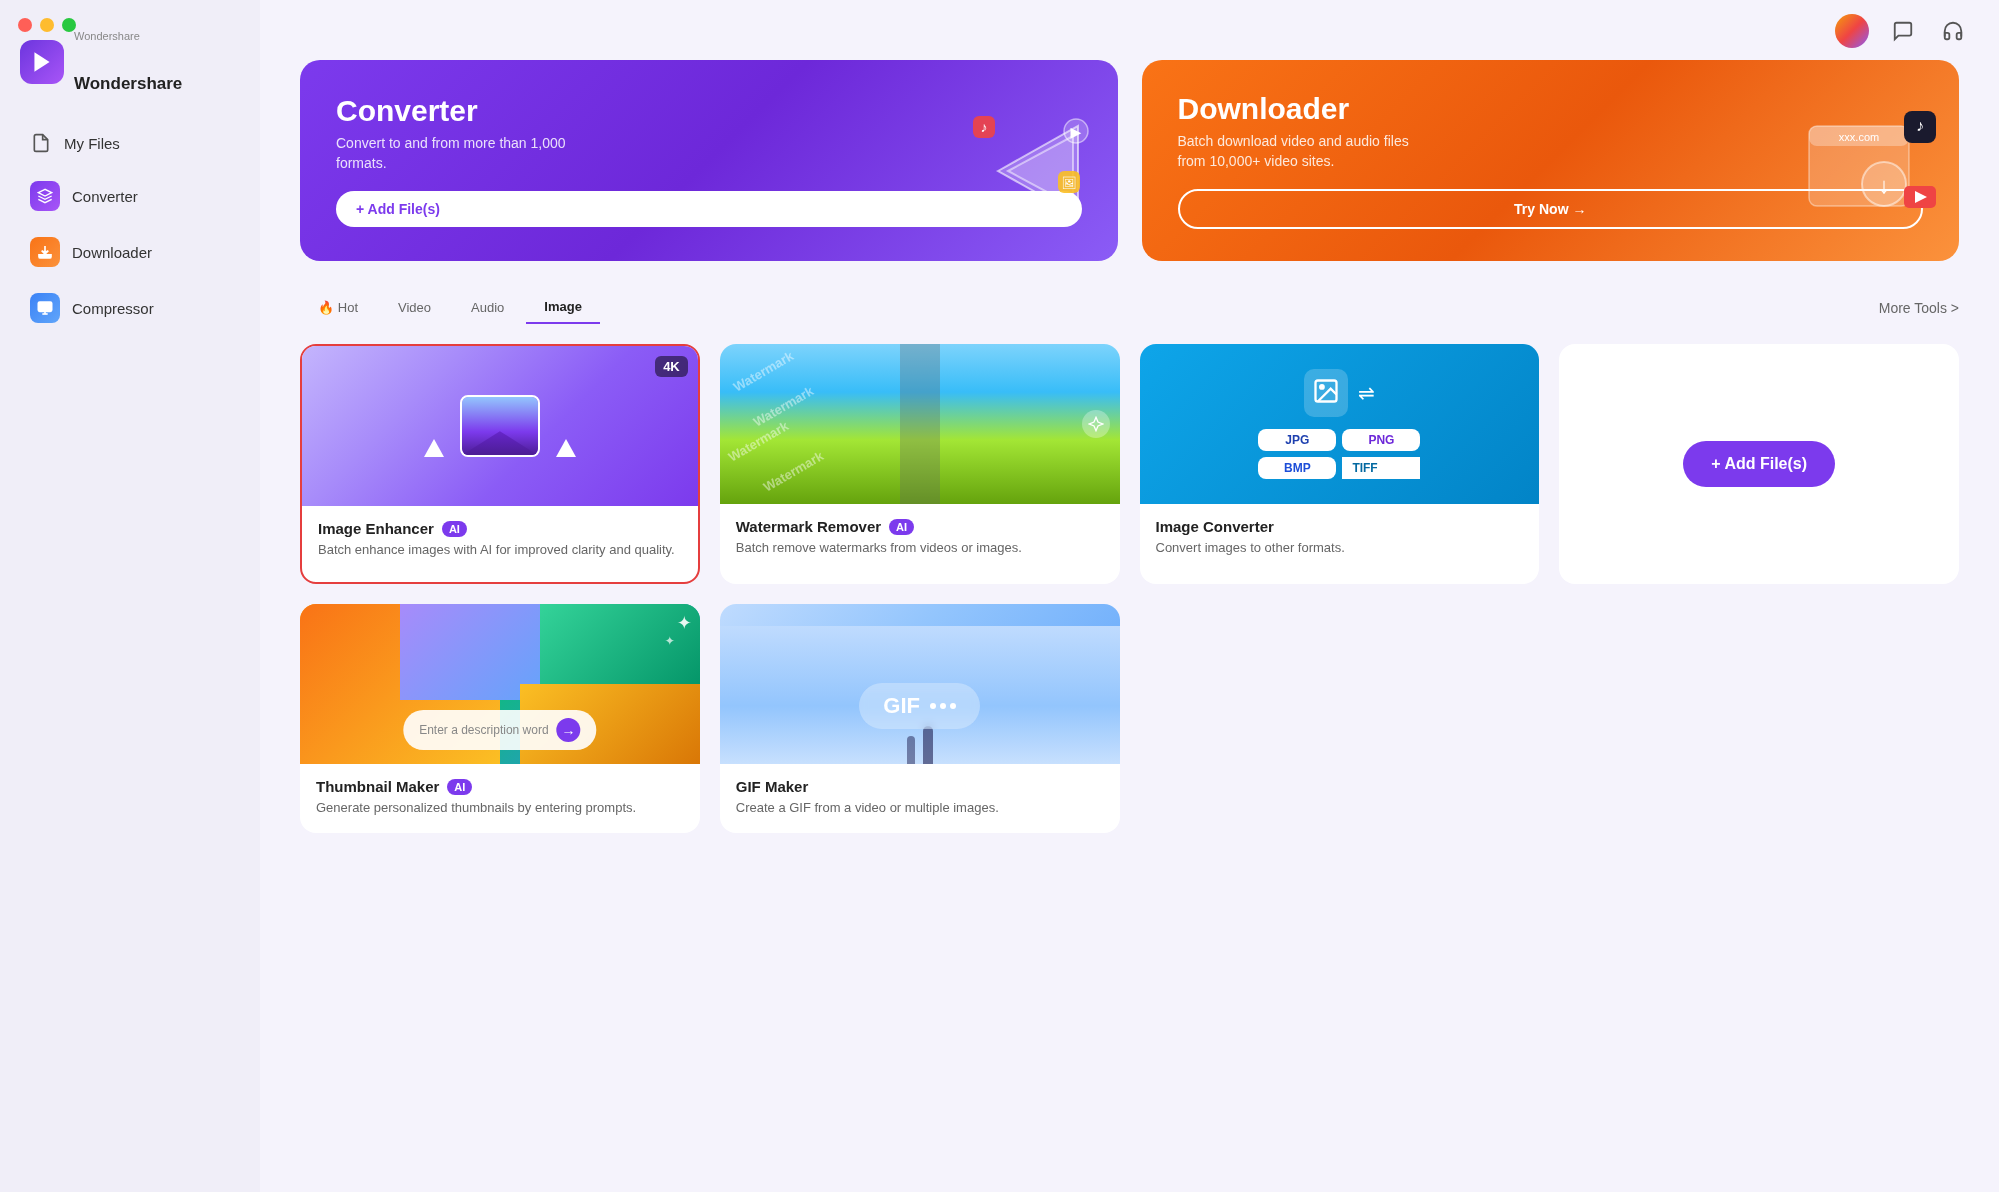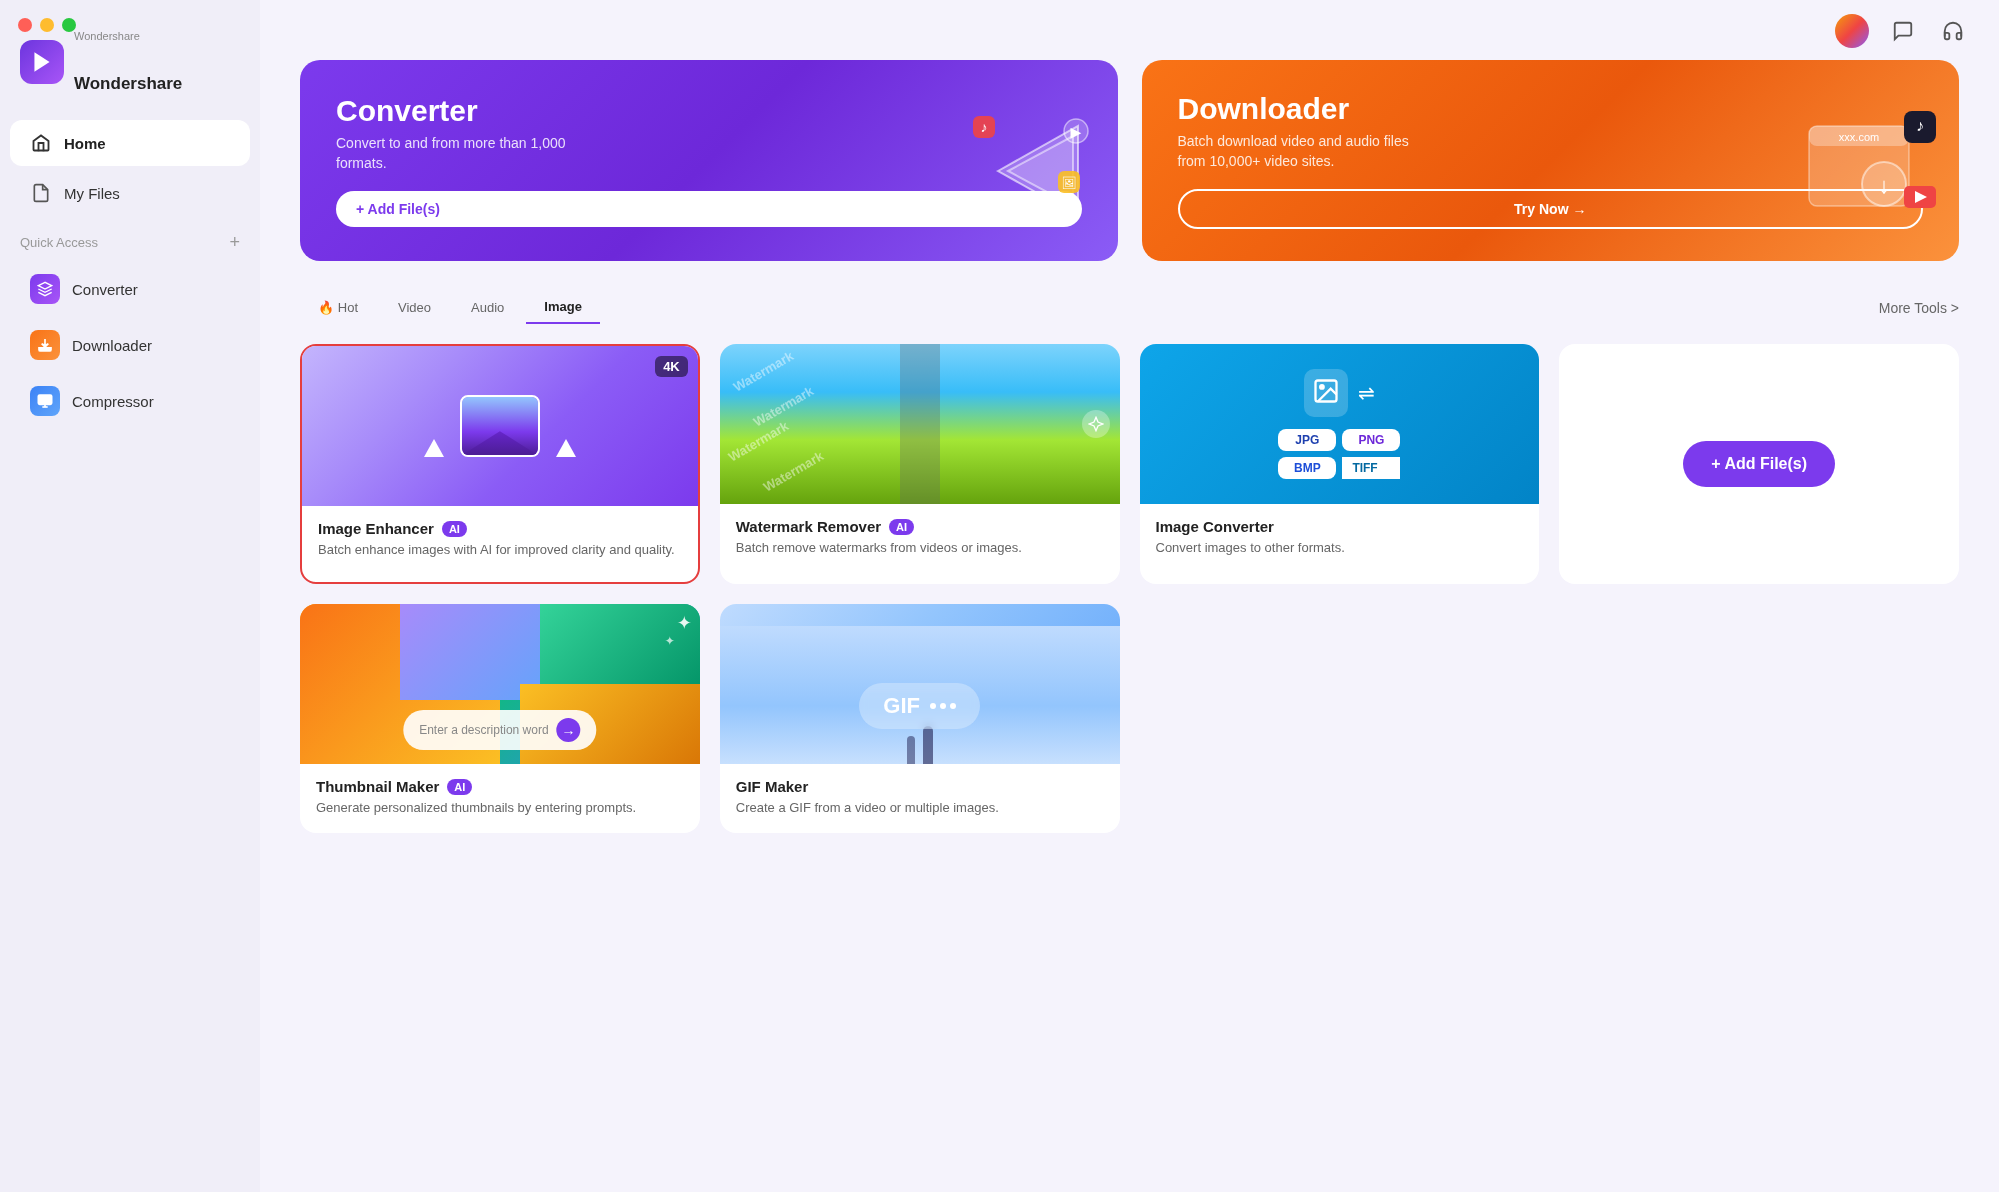--- a/index.html
+++ b/index.html
@@ -120,43 +120,30 @@
       <svg viewBox="0 0 24 24">
           <path d="M5 3l14 9-14 9V3z"></path>
         </svg>
     </div>
     <div class="logo-text">
       <span class="logo-brand">Wondershare</span>
       <span class="logo-name">Wondershare</span>
     </div>
   </div>
 
-  <div class="nav-item active">
-    <div class="nav-icon">
-      <svg width="20" height="20" viewBox="0 0 24 24" fill="none" stroke="#333" stroke-width="2.2">
-          <path d="M3 9.5L12 3l9 6.5V20a1 1 0 0 1-1 1H4a1 1 0 0 1-1-1z"></path>
-          <polyline points="9,22 9,12 15,12 15,22"></polyline>
-        </svg>
-    </div>
-    <span>Home</span>
-  </div>
   <div class="nav-item">
     <div class="nav-icon">
       <svg width="20" height="20" viewBox="0 0 24 24" fill="none" stroke="#555" stroke-width="2">
           <path d="M14 2H6a2 2 0 0 0-2 2v16a2 2 0 0 0 2 2h12a2 2 0 0 0 2-2V8z"></path>
           <polyline points="14,2 14,8 20,8"></polyline>
         </svg>
     </div>
     <span>My Files</span>
   </div>
 
-  <div class="quick-access-header">
-    <span class="quick-access-label">Quick Access</span>
-    <span class="quick-access-plus">+</span>
-  </div>
 
   <div class="sidebar-sub-item">
     <div class="sub-icon">
       <svg viewBox="0 0 24 24">
           <path d="M12 2L2 7l10 5 10-5-10-5zM2 17l10 5 10-5M2 12l10 5 10-5" fill="none" stroke="white" stroke-width="2"></path>
         </svg>
     </div>
     <span>Converter</span>
   </div>
   <div class="sidebar-sub-item">
@@ -308,21 +295,21 @@
                   <rect x="3" y="3" width="18" height="18" rx="2"></rect>
                   <circle cx="8.5" cy="8.5" r="1.5" fill="white"></circle>
                   <polyline points="21,15 16,10 5,21"></polyline>
                 </svg>
             </div>
             <div style="color:white;font-size:20px;">⇌</div>
           </div>
 
           <div style="display:grid;grid-template-columns:1fr 1fr;gap:6px;">
             <div style="background:white;color:#1e40af;font-size:12px;font-weight:700;padding:4px 10px;border-radius:8px;text-align:center;">JPG</div>
-            <div style="background:white;color:#6d28d9;font-size:12px;font-weight:700;padding:4px 16px;border-radius:8px;text-align:center;">PNG</div>
+            <div style="background:white;color:#6d28d9;font-size:12px;font-weight:700;padding:4px 26px;border-radius:8px;text-align:center;">PNG</div>
             <div style="background:white;color:#1d4ed8;font-size:12px;font-weight:700;padding:4px 10px;border-radius:8px;text-align:center;">BMP</div>
             <div style="background:white;color:#0369a1;font-size:12px;font-weight:700;padding:4px 10px;border-radius:0;">TIFF</div>
           </div>
         </div>
       </div>
       <div class="tool-card-body">
         <div class="tool-card-title">
           <span>Image Converter</span>
         </div>
         <div class="tool-card-desc">Convert images to other formats.</div>

